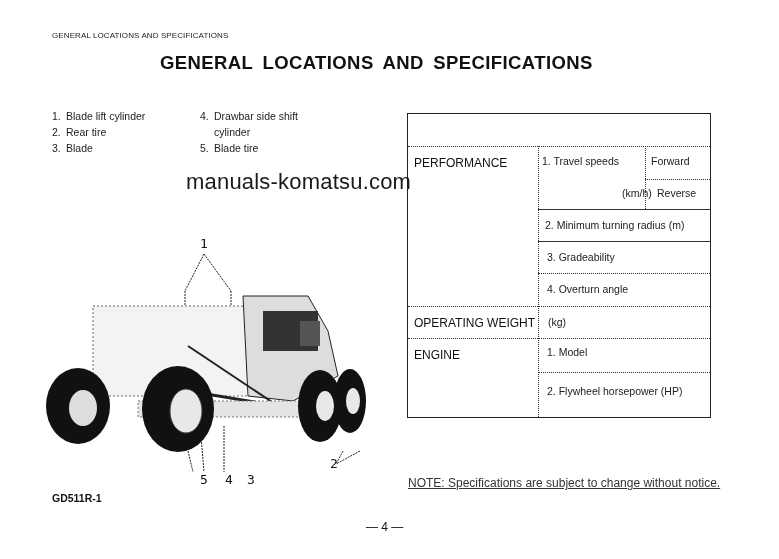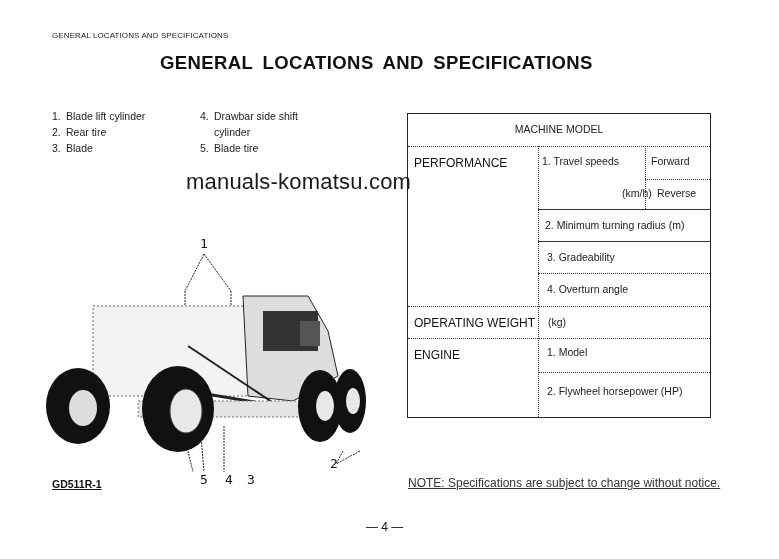--- a/index.html
+++ b/index.html
@@ -4,21 +4,21 @@
 <style>
   html, body { margin:0; padding:0; background:#fff; }
   body { width:779px; height:559px; position:relative; overflow:hidden;
          font-family:"Liberation Sans", sans-serif; color:#111; }
   .abs { position:absolute; white-space:nowrap; }
   .running-head { left:52px; top:31px; font-size:8px; letter-spacing:0.1px; color:#222; }
   .title { left:160px; top:52px; font-size:18.5px; font-weight:bold; letter-spacing:0.4px; word-spacing:4px; }
   .legend { font-size:10.5px; color:#222; }
   .legend span.n { display:inline-block; width:14px; }
   .watermark { left:186px; top:169px; font-size:22px; color:#1a1a1a; letter-spacing:0.2px; }
-  .fig-id { left:52px; top:478px; font-size:10.5px; font-weight:bold;text-decoration:underline; }
+  .fig-id { left:52px; top:492px; font-size:10.5px; font-weight:bold; }
   .page-no { left:366px; top:520px; font-size:12px; }
   .note { left:408px; top:476px; font-size:12px; color:#333;text-decoration:underline; }
 
   
   .spec-table { position:absolute; left:407px; top:113px; width:304px; height:305px;
                 border:1px solid #222; box-sizing:border-box; }
   .hline { position:absolute; height:0; border-top:1px solid #333; }
   .hline.dot { border-top:1px dotted #333; }
   .vline { position:absolute; width:0; border-left:1px dotted #333; }
   .cell { position:absolute; font-size:10.5px; color:#222; white-space:nowrap; }
@@ -99,21 +99,20 @@
   <div class="hline" style="left:130px; top:95px; width:172px;"></div>
   <div class="hline" style="left:130px; top:127px; width:172px;"></div>
   <div class="hline dot" style="left:130px; top:159px; width:172px;"></div>
   <div class="hline dot" style="left:0; top:192px; width:302px;"></div>
   <div class="hline dot" style="left:0; top:224px; width:302px;"></div>
   <div class="hline dot" style="left:130px; top:258px; width:172px;"></div>
 
   <div class="vline" style="left:130px; top:32px; height:271px;"></div>
   <div class="vline" style="left:237px; top:32px; height:63px;"></div>
 
-  <div class="cell" style="left:0; width:302px; top:9px; text-align:center;">MACHINE MODEL</div>
 
   <div class="cell b" style="left:6px; top:42px;">PERFORMANCE</div>
   <div class="cell" style="left:134px; top:41px;">1.  Travel speeds</div>
   <div class="cell" style="left:200px; top:73px;margin-left:14px;">(km/h)</div>
   <div class="cell" style="left:243px; top:41px;">Forward</div>
   <div class="cell" style="left:249px; top:73px;">Reverse</div>
   <div class="cell" style="left:137px; top:105px;">2.  Minimum turning radius (m)</div>
   <div class="cell" style="left:139px; top:137px;">3.  Gradeability</div>
   <div class="cell" style="left:139px; top:169px;">4.  Overturn angle</div>
 

